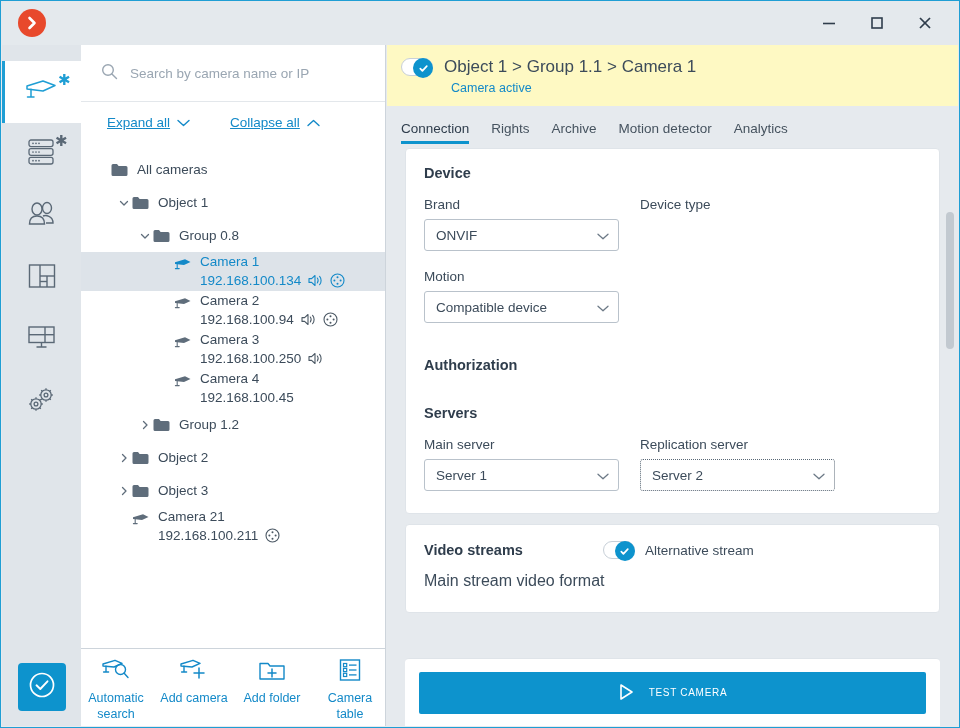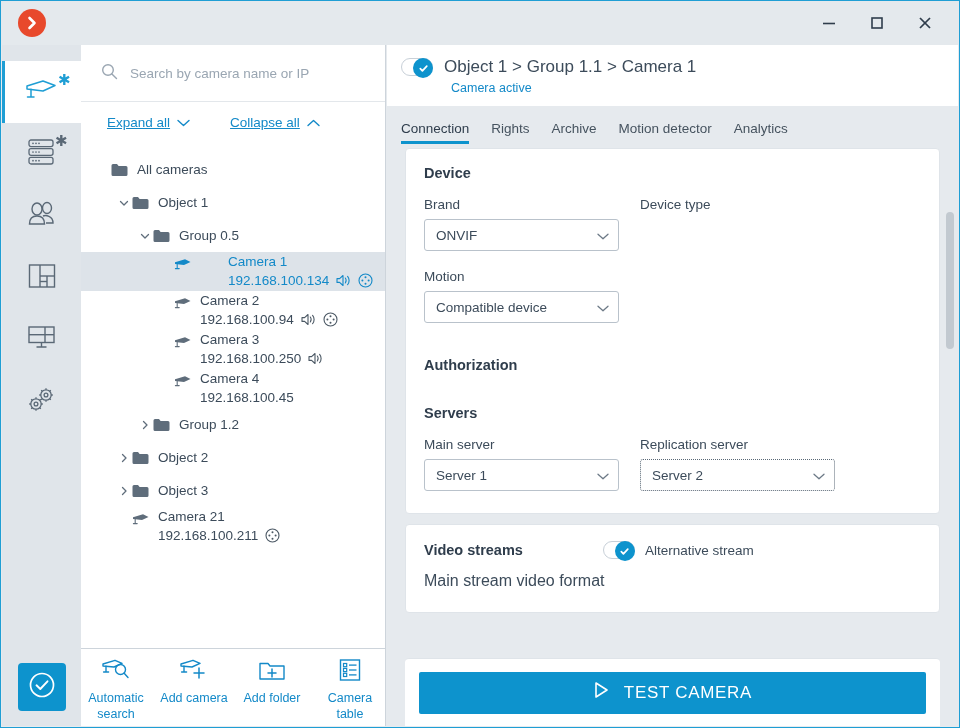--- a/index.html
+++ b/index.html
@@ -123,21 +123,21 @@
     color: #5f6d7b;
   }
   .tnode .caret.empty { visibility: hidden; }
   .tnode .folder { flex: none; margin-right: 9px; display: flex; }
   .tnode .tlabel { white-space: nowrap; }
 
   .cnode {
     display: flex; align-items: flex-start;
     height: 39px; cursor: pointer; padding-right: 8px;
   }
-  .cnode.selected { background: #dde3e9; gap: 28px; }
+  .cnode.selected { background: #dde3e9; }
   .cnode .cam-ico { flex: none; margin-top: 6px; margin-right: 8px; display:flex; }
   .cnode .cam-text { display: flex; flex-direction: column; line-height: 19px; }
   .cnode .cam-name { font-size: 13.5px; color: #3c4b5a; }
   .cnode .cam-ip-row { display: flex; align-items: center; gap: 7px; }
   .cnode .cam-ip { font-size: 13.5px; color: #3c4b5a; }
   .cnode.selected .cam-name, .cnode.selected .cam-ip { color: #1389c8; }
   .cnode .badge { display: flex; align-items: center; }
 
   #tree-toolbar {
     flex: none; height: 78px;
@@ -154,21 +154,21 @@
     margin-top: 4px; font-size: 12.5px; text-align: center; line-height: 16px;
   }
 
   
   #right {
     position: absolute; left: 386px; top: 44px; right: 1px; bottom: 1px;
     background: #e6eaee;
     overflow: hidden;
   }
   #detail-header {
-    height: 61px; background: #ffffff;
+    height: 61px; background: #fef9c3;
     padding: 12px 0 0 14px;
   }
   #detail-title-row { display: flex; align-items: center; gap: 11px; }
   .toggle {
     width: 32px; height: 18px; border-radius: 9px;
     background: #ffffff; border: 1px solid #c8d0d8;
     position: relative; flex: none; cursor: pointer;
   }
   .toggle .knob {
     position: absolute; right: -1px; top: -1px;
@@ -255,21 +255,21 @@
     position: absolute; left: 0; right: 0; bottom: 0; height: 68px;
     background: #ffffff;
     border-top: 1px solid #dfe4e9;
     border-radius: 4px 4px 0 0;
     margin: 0 18px;
     display: flex; align-items: center; justify-content: center;
   }
   #test-camera {
     width: 100%; margin: 0 14px; height: 42px;
     background: #0d93cd; border: none; border-radius: 2px;
-    color: #ffffff; font-size: 17px; letter-spacing: 0.7px;
+    color: #ffffff; font-size: 10px; letter-spacing: 0.7px;
     display: flex; align-items: center; justify-content: center; gap: 14px;
     cursor: pointer;
     font-family: "Liberation Sans", sans-serif;
   }
 </style>
 </head>
 <body>
 
 <div id="app">
 
@@ -450,21 +450,21 @@
           <span class="caret">
             <svg width="10" height="10" viewBox="0 0 10 10">
               <path d="M1.5 3.5 L5 7 L8.5 3.5" fill="none" stroke="#5f6d7b" stroke-width="1.3" stroke-linecap="round" stroke-linejoin="round"></path>
             </svg>
           </span>
           <span class="folder">
             <svg width="17" height="14" viewBox="0 0 17 14">
               <path d="M0.5 2.5 A1.5 1.5 0 0 1 2 1 H6 L7.6 3 H15 A1.5 1.5 0 0 1 16.5 4.5 V11.5 A1.5 1.5 0 0 1 15 13 H2 A1.5 1.5 0 0 1 0.5 11.5 Z" fill="#5f6d7b"></path>
             </svg>
           </span>
-          <span class="tlabel">Group 0.5</span>
+          <span class="tlabel">Group 0.8</span>
         </div>
         <div class="cnode selected" style="padding-left: 93px;">
           <span class="cam-ico">
             <svg width="18" height="13" viewBox="0 0 18 13">
               <path d="M1 4.2 L11 1.2 L16.5 4 L10 7 L1 6 Z" fill="#1389c8"></path>
               <path d="M3.2 6.2 L3.2 10.6 M1.4 10.6 L5.2 10.6" fill="none" stroke="#1389c8" stroke-width="1.1" stroke-linecap="round"></path>
             </svg>
           </span>
           <span class="cam-text">
             <span class="cam-name">Camera 1</span>

